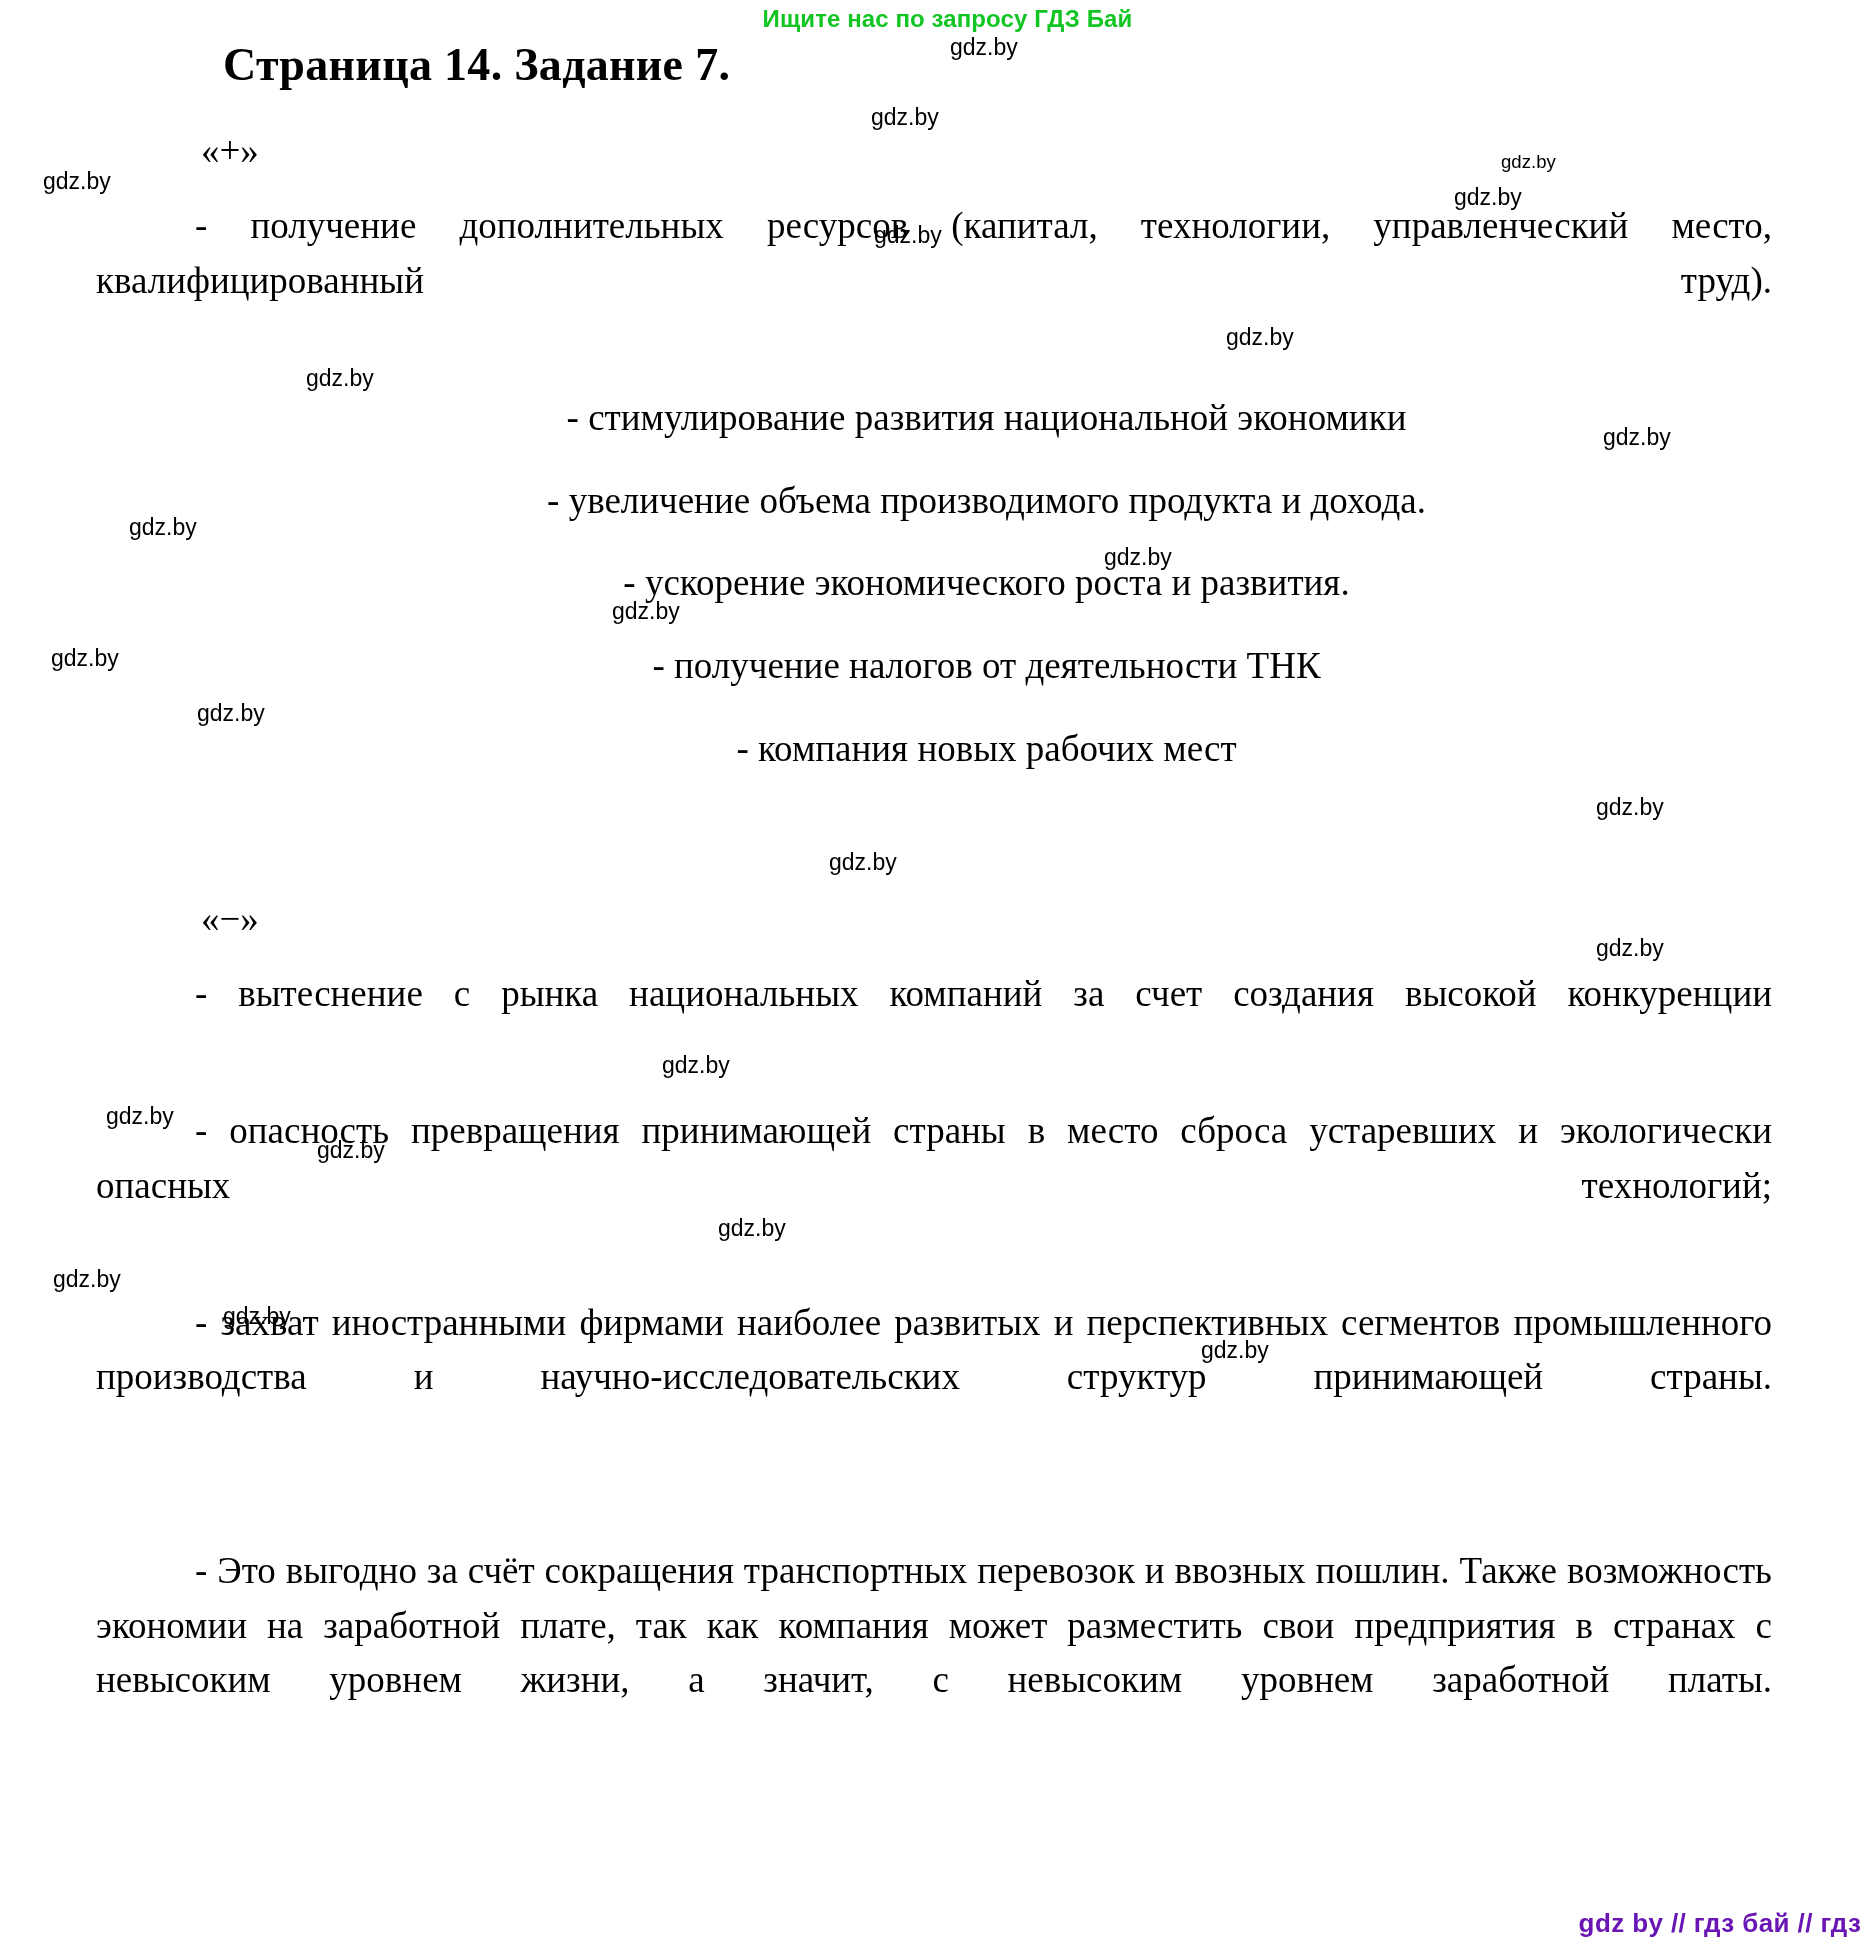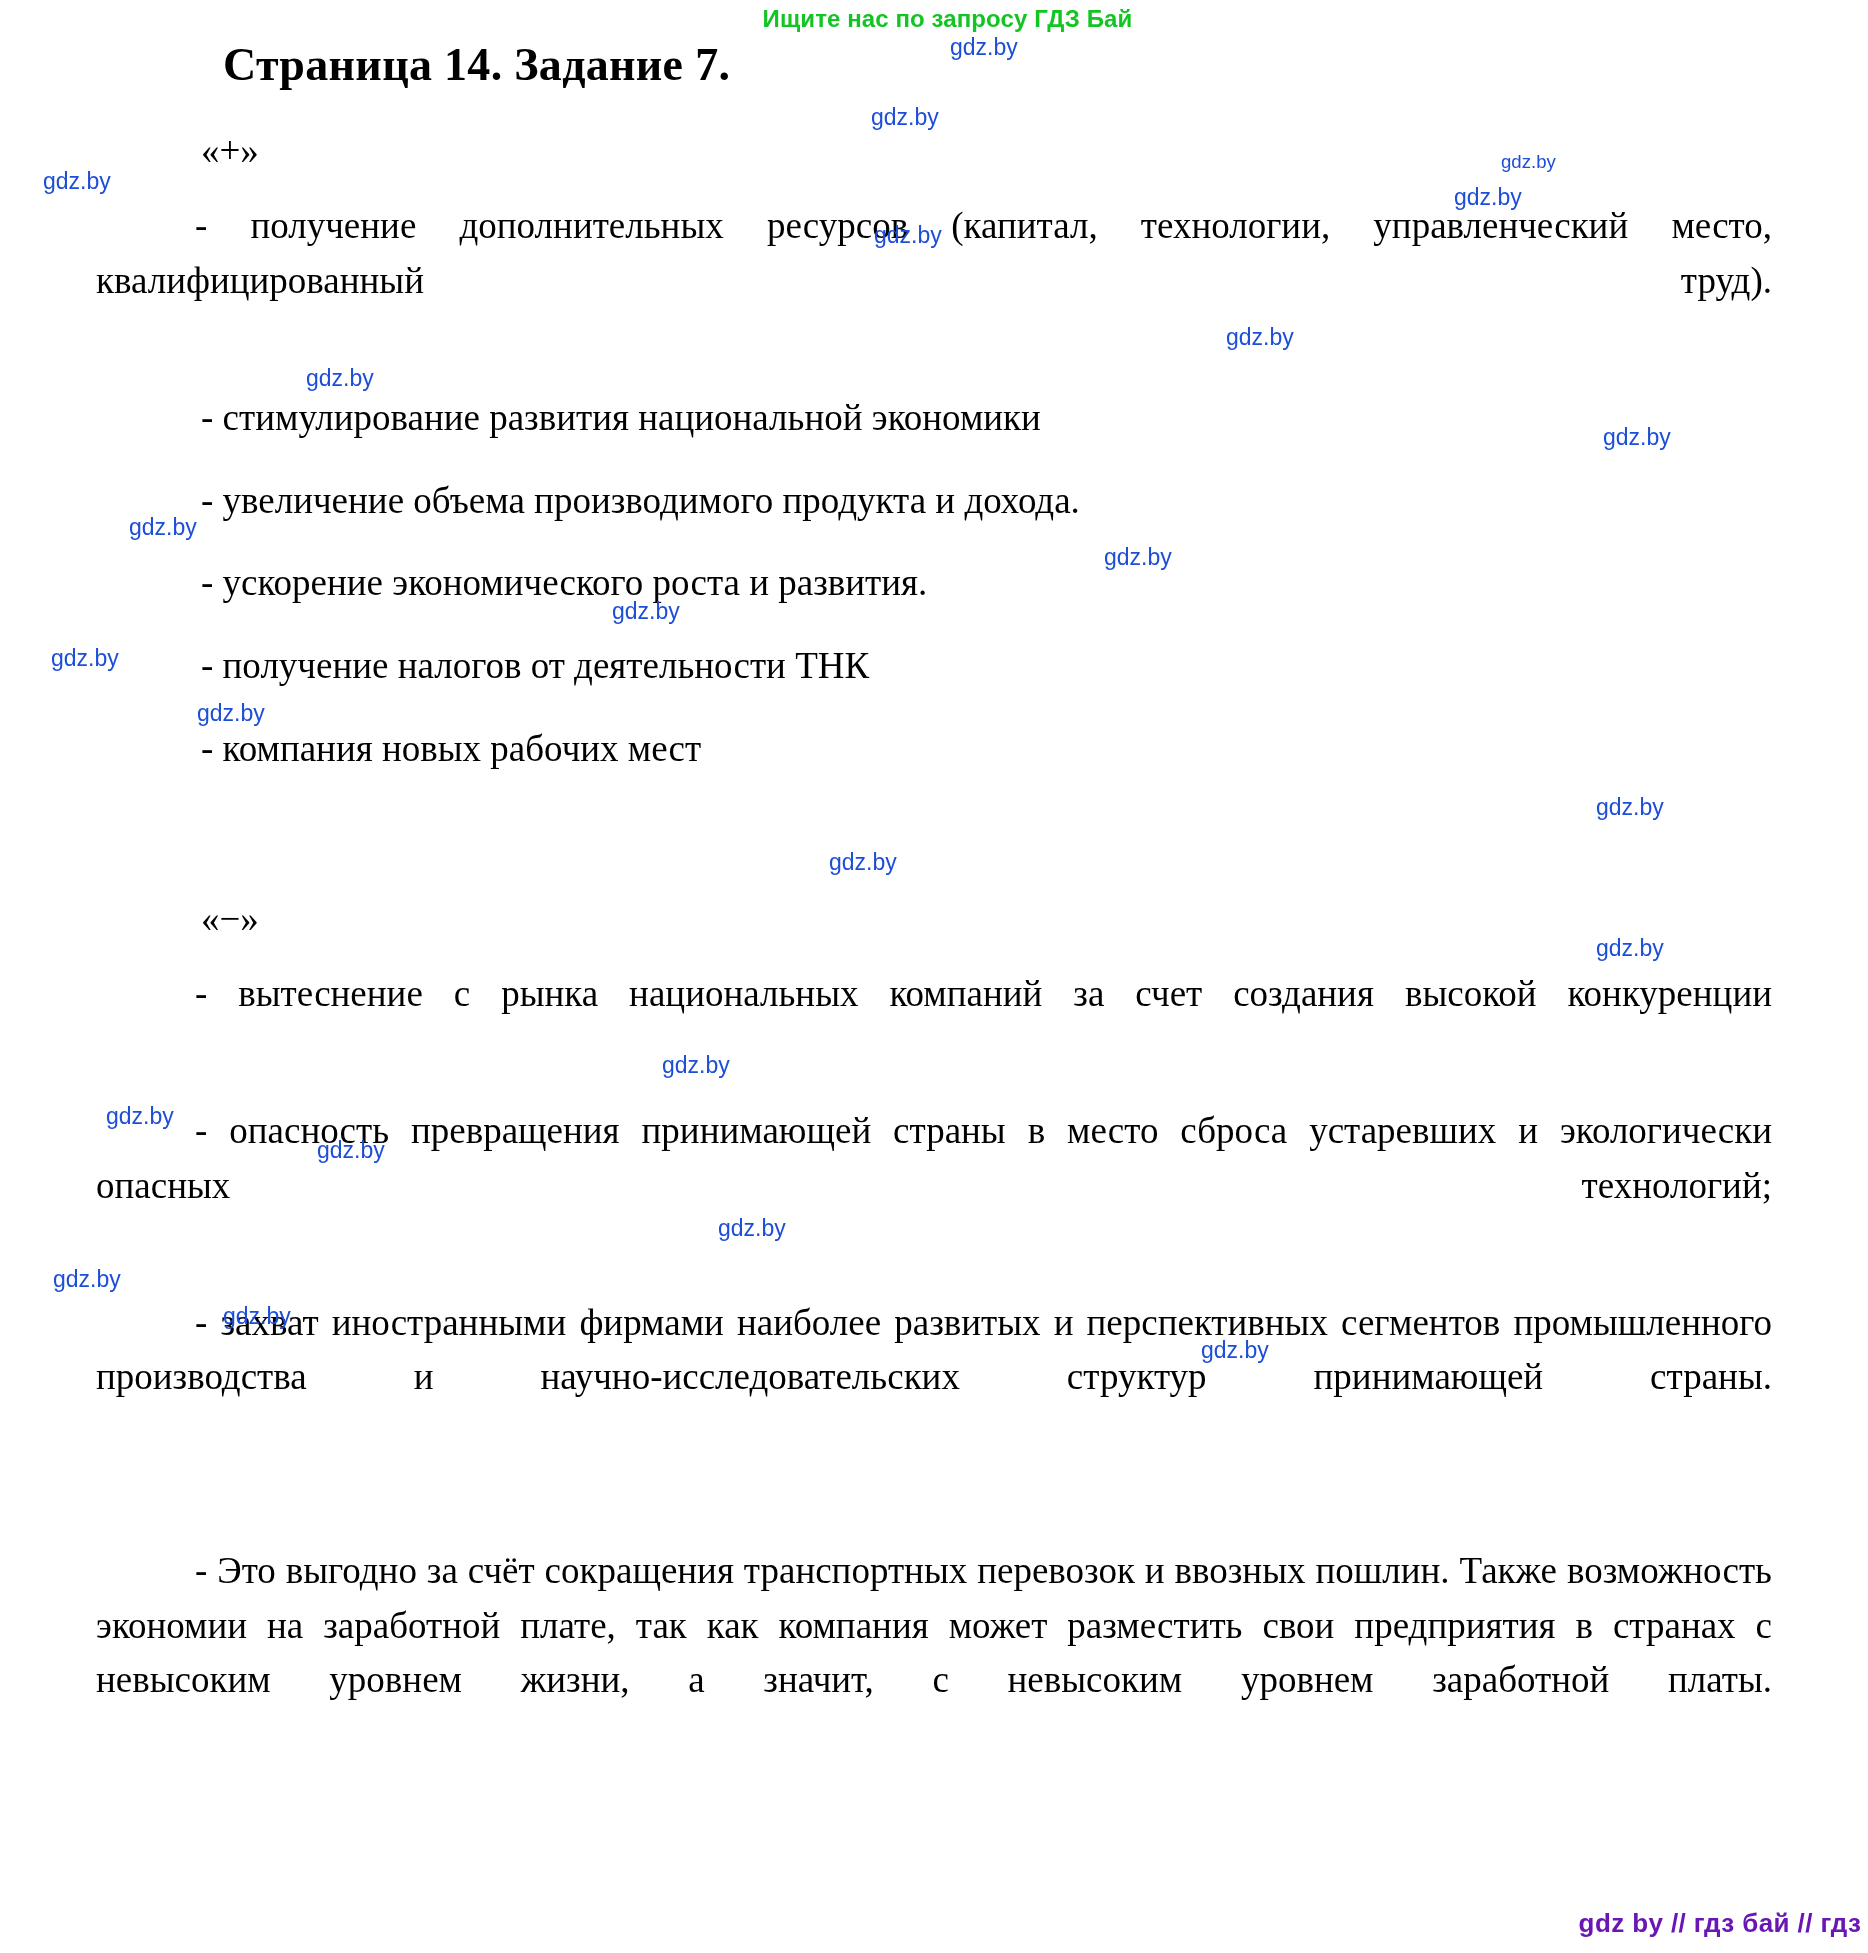--- a/index.html
+++ b/index.html
@@ -76,41 +76,41 @@
   }
   .para.lead-sm {
     text-indent: 105px;
   }
   .para.sign {
     text-indent: 105px;
     text-align: left;
     margin-bottom: 21px;
   }
   .para.nojust {
-    text-align: left;
+    text-align: center;
   }
   .spacer-lg { height: 57px; }
   .spacer-md { height: 30px; }
   .spacer-sm { height: 16px; }
 
   
   .para::after {
     content: "";
     display: inline-block;
     width: 100%;
   }
   .para.nojust::after { display: none; }
   .para.sign::after { display: none; }
 
   
   .wm {
     position: absolute;
     font-family: "Liberation Sans", "DejaVu Sans", sans-serif;
     font-size: 23px;
-    color: #1d4ed8;
+    color: #000000;
     white-space: nowrap;
     pointer-events: none;
     font-weight: 400;
   }
   .wm.sm { font-size: 18.6px; }
 
   
   .footer {
     position: absolute;
     left: 0;

